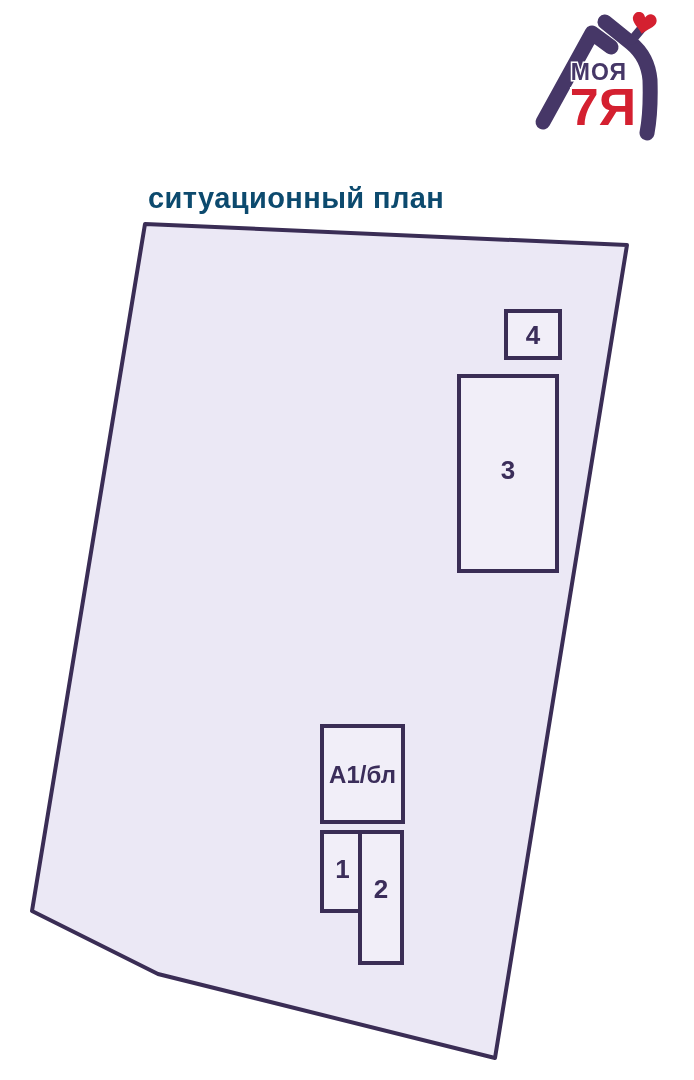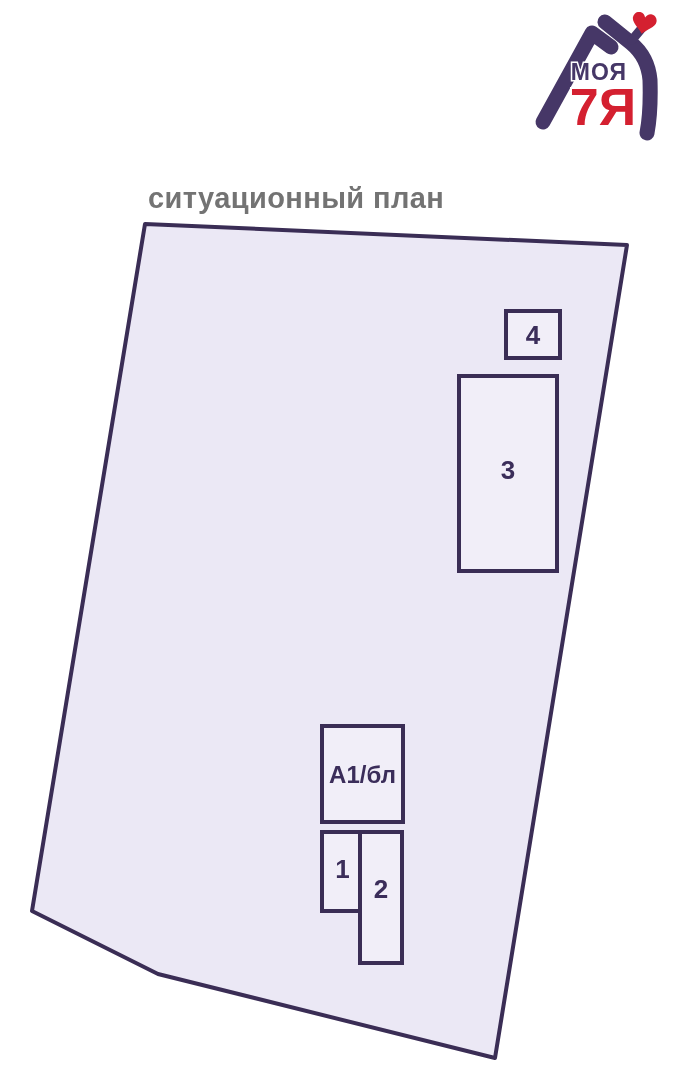--- a/index.html
+++ b/index.html
@@ -69,21 +69,21 @@
       <rect x="459" y="376" width="98" height="195" fill="#f1eef8" stroke="#3a2d55" stroke-width="4"></rect>
       <text x="508" y="469.5" dy="0.36em" text-anchor="middle" fill="#3b2d5a" font-size="26" class="building-label">3</text>
       <rect x="322" y="726" width="81" height="96" fill="#f1eef8" stroke="#3a2d55" stroke-width="4"></rect>
       <text x="362.5" y="774" dy="0.36em" text-anchor="middle" fill="#3b2d5a" font-size="24" class="building-label">А1/бл</text>
       <rect x="322" y="832" width="41" height="79" fill="#f1eef8" stroke="#3a2d55" stroke-width="4"></rect>
       <text x="342.5" y="868.5" dy="0.36em" text-anchor="middle" fill="#3b2d5a" font-size="26" class="building-label">1</text>
       <rect x="360" y="832" width="42" height="131" fill="#f1eef8" stroke="#3a2d55" stroke-width="4"></rect>
       <text x="381" y="888.5" dy="0.36em" text-anchor="middle" fill="#3b2d5a" font-size="26" class="building-label">2</text>
     </svg>
 
-  <div class="page-title" style="color: #737373;">ситуационный план</div>
+  <div class="page-title" style="color: #0c4a6e;">ситуационный план</div>
 
   <svg class="logo-svg" viewBox="0 0 160 134" xmlns="http://www.w3.org/2000/svg">
 
     <path d="M 14,110 L 63,21 L 82,35" fill="none" stroke-width="15" stroke-linecap="round" stroke-linejoin="round" stroke="#463767"></path>
 
     <path d="M 76,10 L 102,31 Q 119,45 121,68 Q 122,100 118,121" fill="none" stroke-width="15" stroke-linecap="round" stroke-linejoin="round" stroke="#463767"></path>
 
     <path d="M 103,28 L 113,16" fill="none" stroke-width="9" stroke-linecap="round" stroke="#463767"></path>
 
     <text class="logo-text-top" x="70" y="68" text-anchor="middle" fill="#463767">МОЯ</text>

